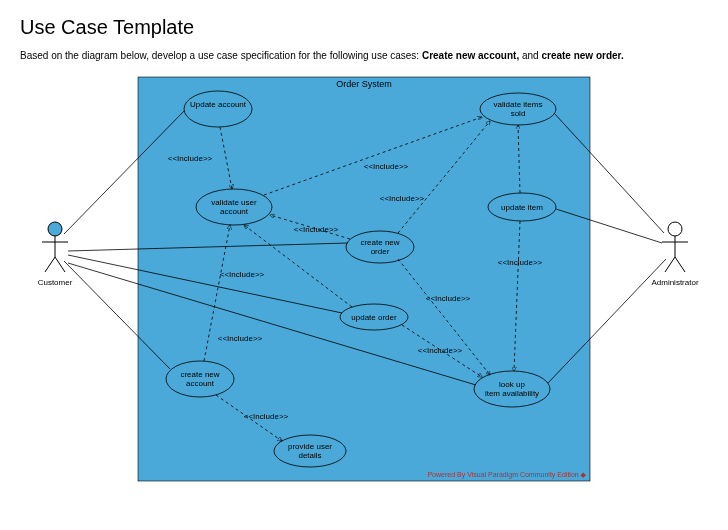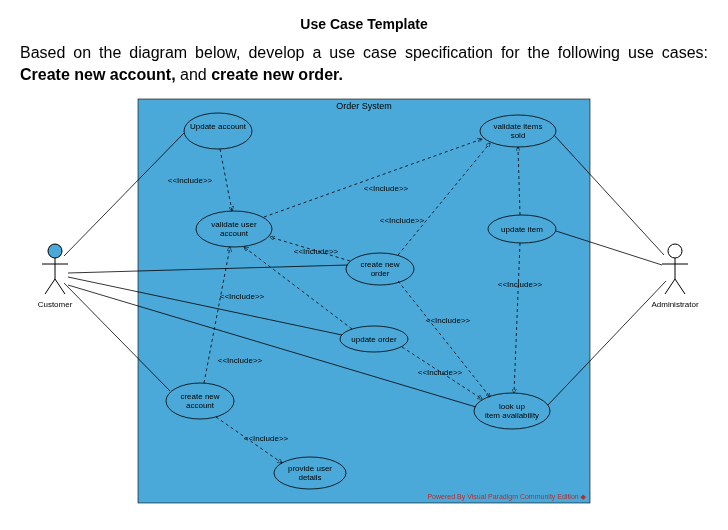--- a/index.html
+++ b/index.html
@@ -6,27 +6,27 @@
     margin: 0;
     padding: 10px 20px;
     font-family: Arial, sans-serif;
     width: 728px;
     height: 530px;
     box-sizing: border-box;
     background: #fff;
     color: #000;
   }
   .title {
-    text-align: center;
-    font-weight: bold;
-    font-size: 14px;
+    text-align: left;
+    font-weight: normal;
+    font-size: 20px;
     margin: 6px 0 10px 0;
   }
   .instructions {
-    font-size: 16px;
+    font-size: 10px;
     text-align: justify;
     margin-bottom: 6px;
     line-height: 1.35;
   }
   .instructions b { font-weight: bold; }
   .diagram-wrap {
     position: relative;
     width: 688px;
     height: 420px;
     margin: 0 auto;

